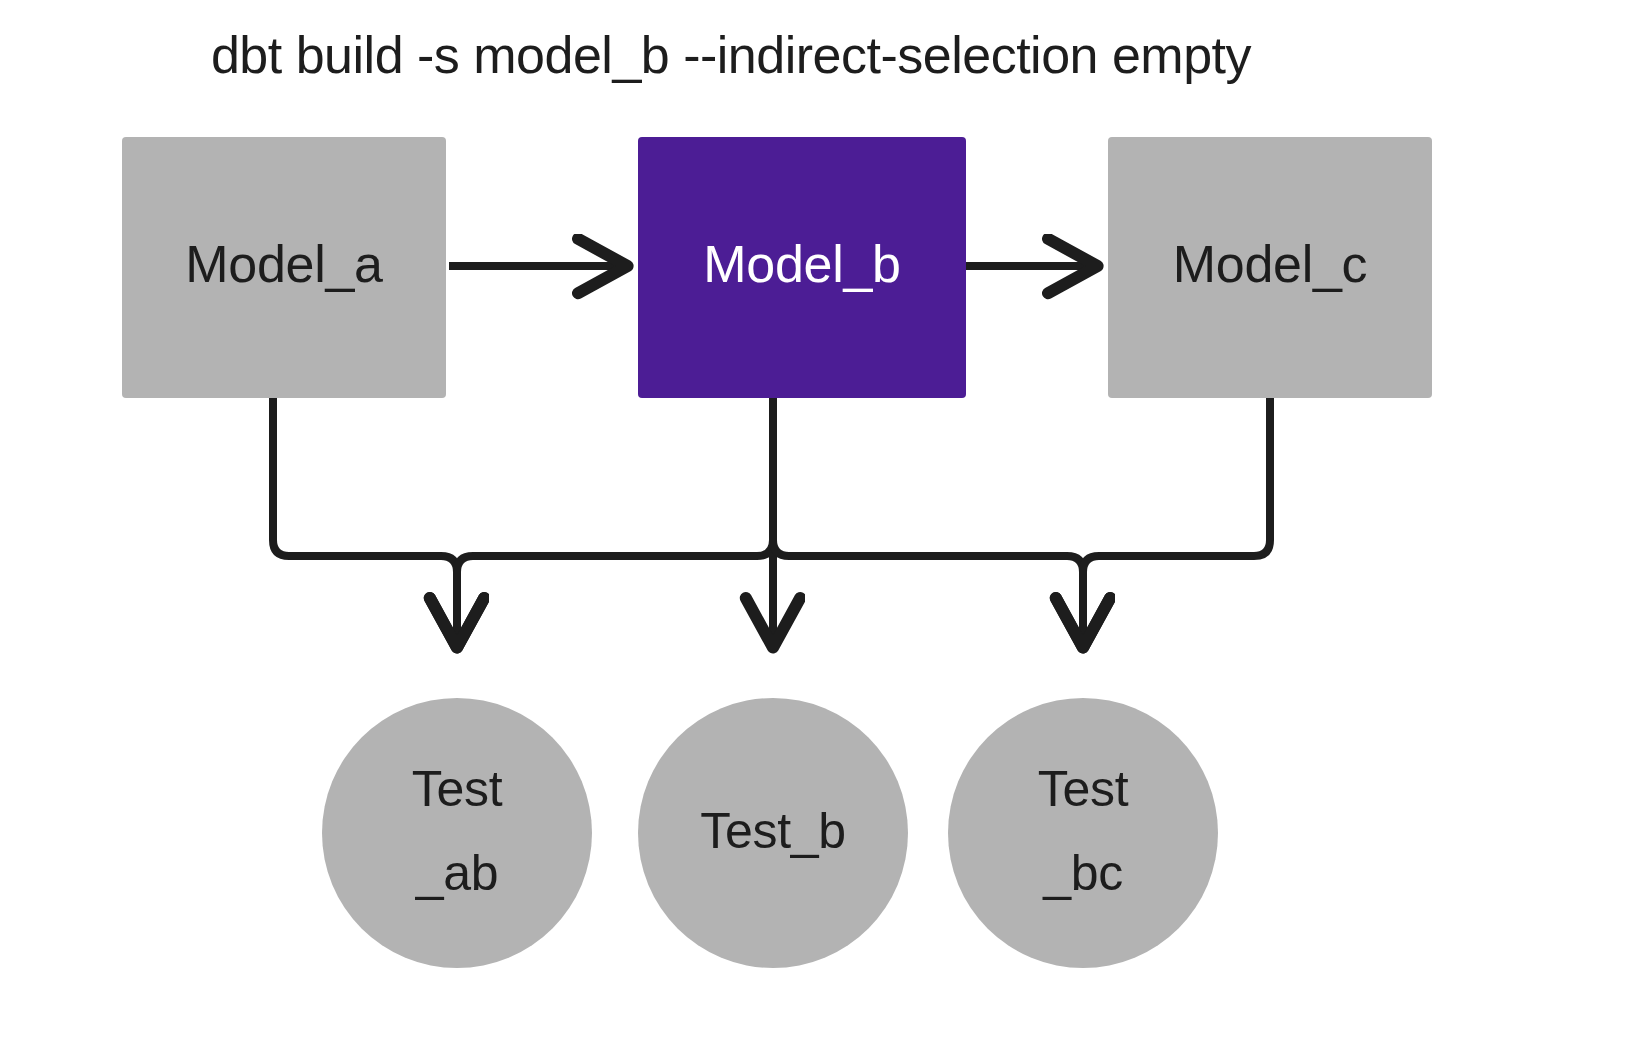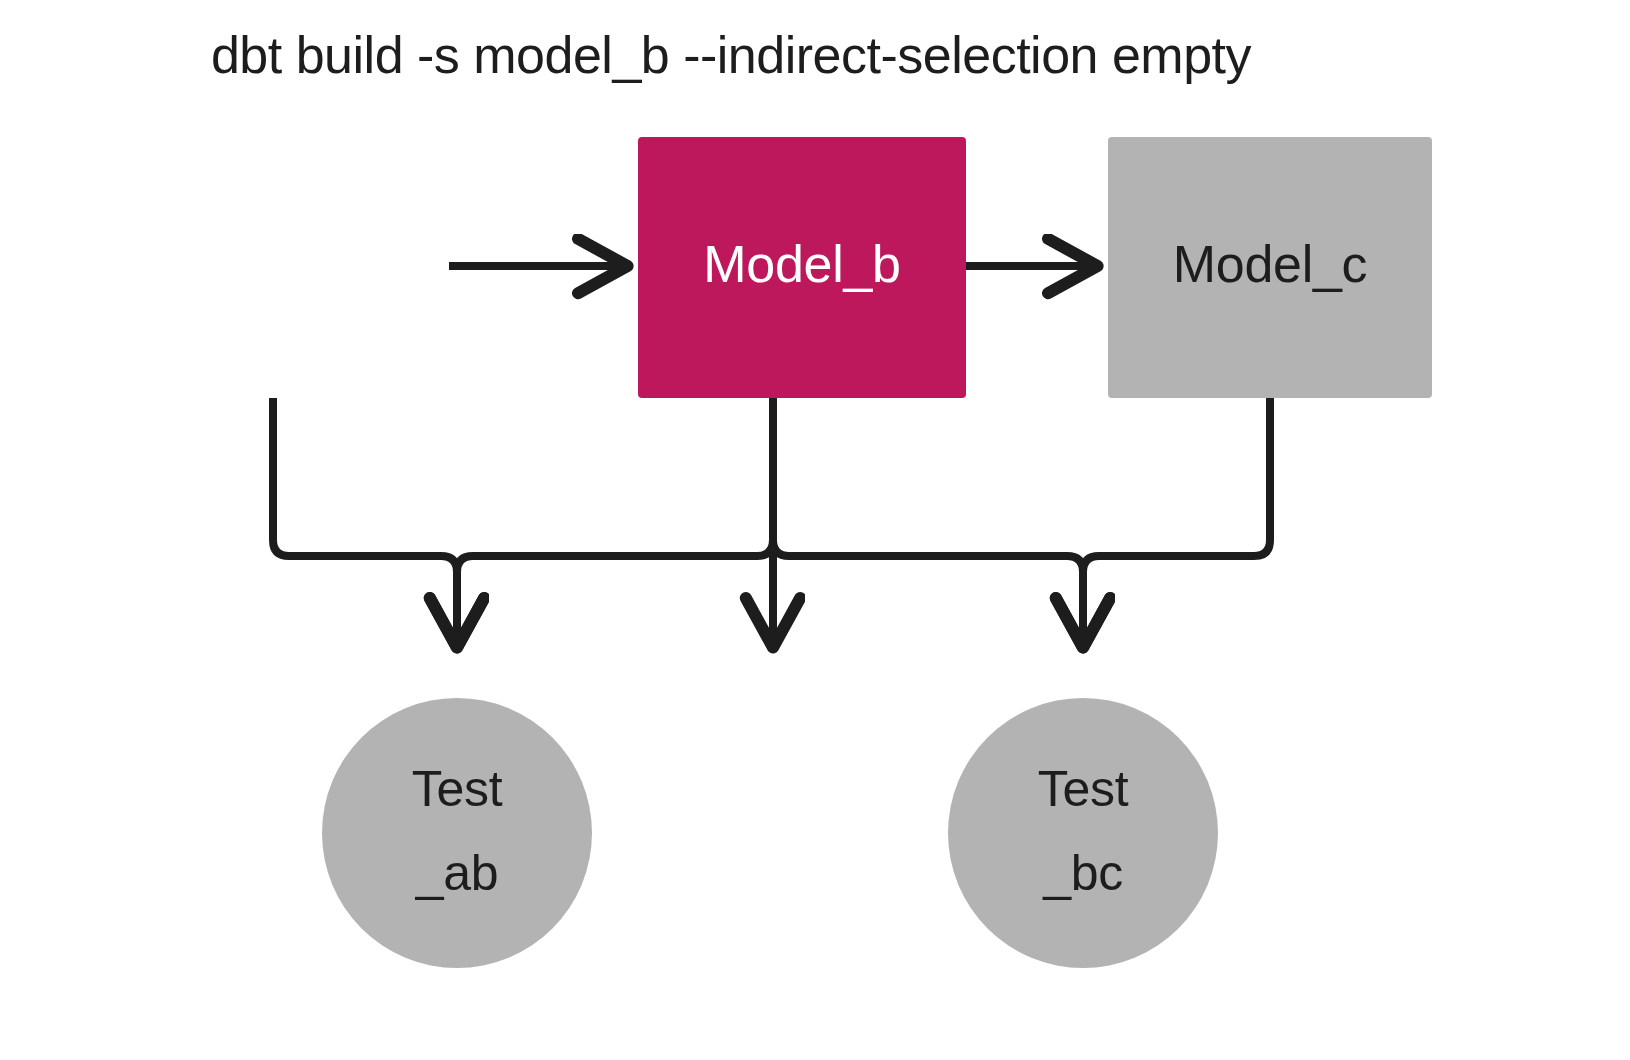--- a/index.html
+++ b/index.html
@@ -103,33 +103,39 @@
       <path d="M 773 398 L 773 540 Q 773 556 757 556 L 473 556 Q 457 556 457 572 L 457 646" marker-end="url(#arrowhead)"></path>
 
       <path d="M 773 398 L 773 646" marker-end="url(#arrowhead)"></path>
 
       <path d="M 773 398 L 773 540 Q 773 556 789 556 L 1067 556 Q 1083 556 1083 572 L 1083 646" marker-end="url(#arrowhead)"></path>
 
       <path d="M 1270 398 L 1270 540 Q 1270 556 1254 556 L 1099 556 Q 1083 556 1083 572 L 1083 646" marker-end="url(#arrowhead)"></path>
     </g>
   </svg>
 
+  <div class="node-box" style="left:122px; top:137px; width:324px; height:261px; background:#b3b3b3;">
+    <span class="node-label label-dark">Model_a</span>
+  </div>
 
-  <div class="node-box" style="left:638px; top:137px; width:328px; height:261px; background:#be185d;">
+  <div class="node-box" style="left:638px; top:137px; width:328px; height:261px; background:#4c1d95;">
     <span class="node-label label-light">Model_b</span>
   </div>
 
   <div class="node-box" style="left:1108px; top:137px; width:324px; height:261px; background:#b3b3b3;">
     <span class="node-label label-dark">Model_c</span>
   </div>
 
   <div class="node-circle" style="left:322px; top:698px; width:270px; height:270px; background:#b3b3b3;">
     <span class="node-label label-dark">Test
 _ab</span>
   </div>
 
+  <div class="node-circle" style="left:638px; top:698px; width:270px; height:270px; background:#b3b3b3;">
+    <span class="node-label label-dark">Test_b</span>
+  </div>
 
   <div class="node-circle" style="left:948px; top:698px; width:270px; height:270px; background:#b3b3b3;">
     <span class="node-label label-dark">Test
 _bc</span>
   </div>
 
 </div>
 
 </body></html>

